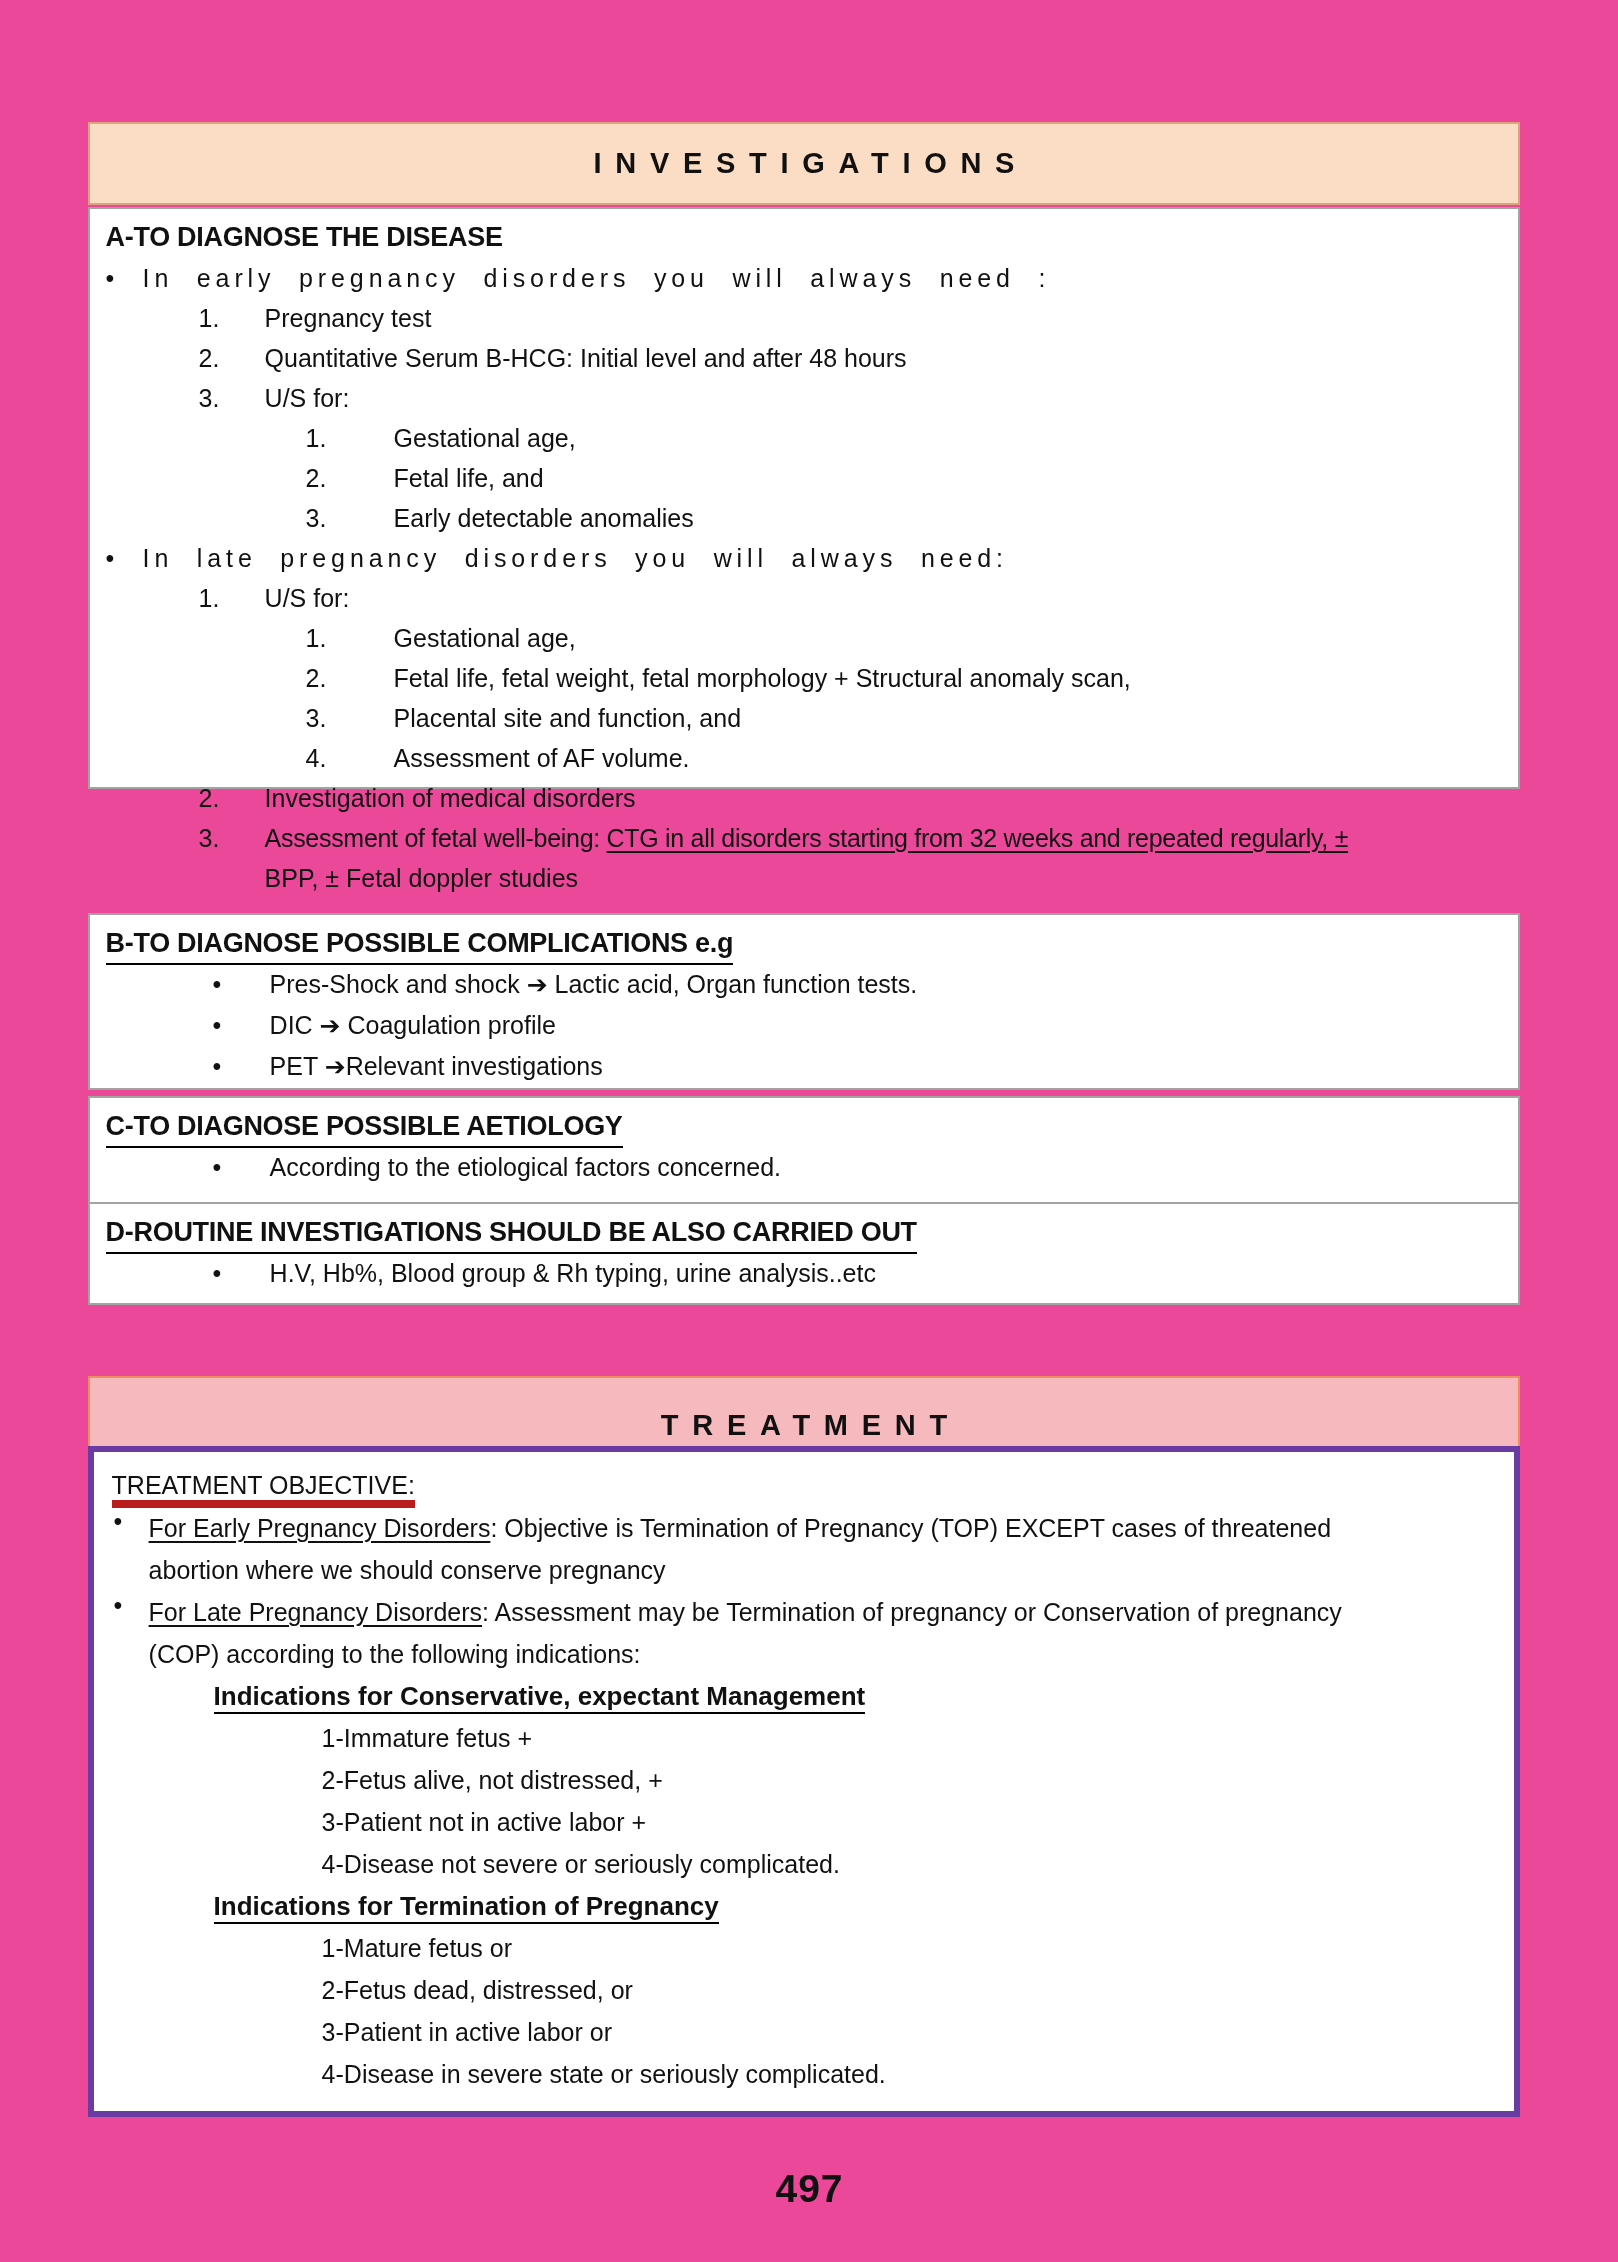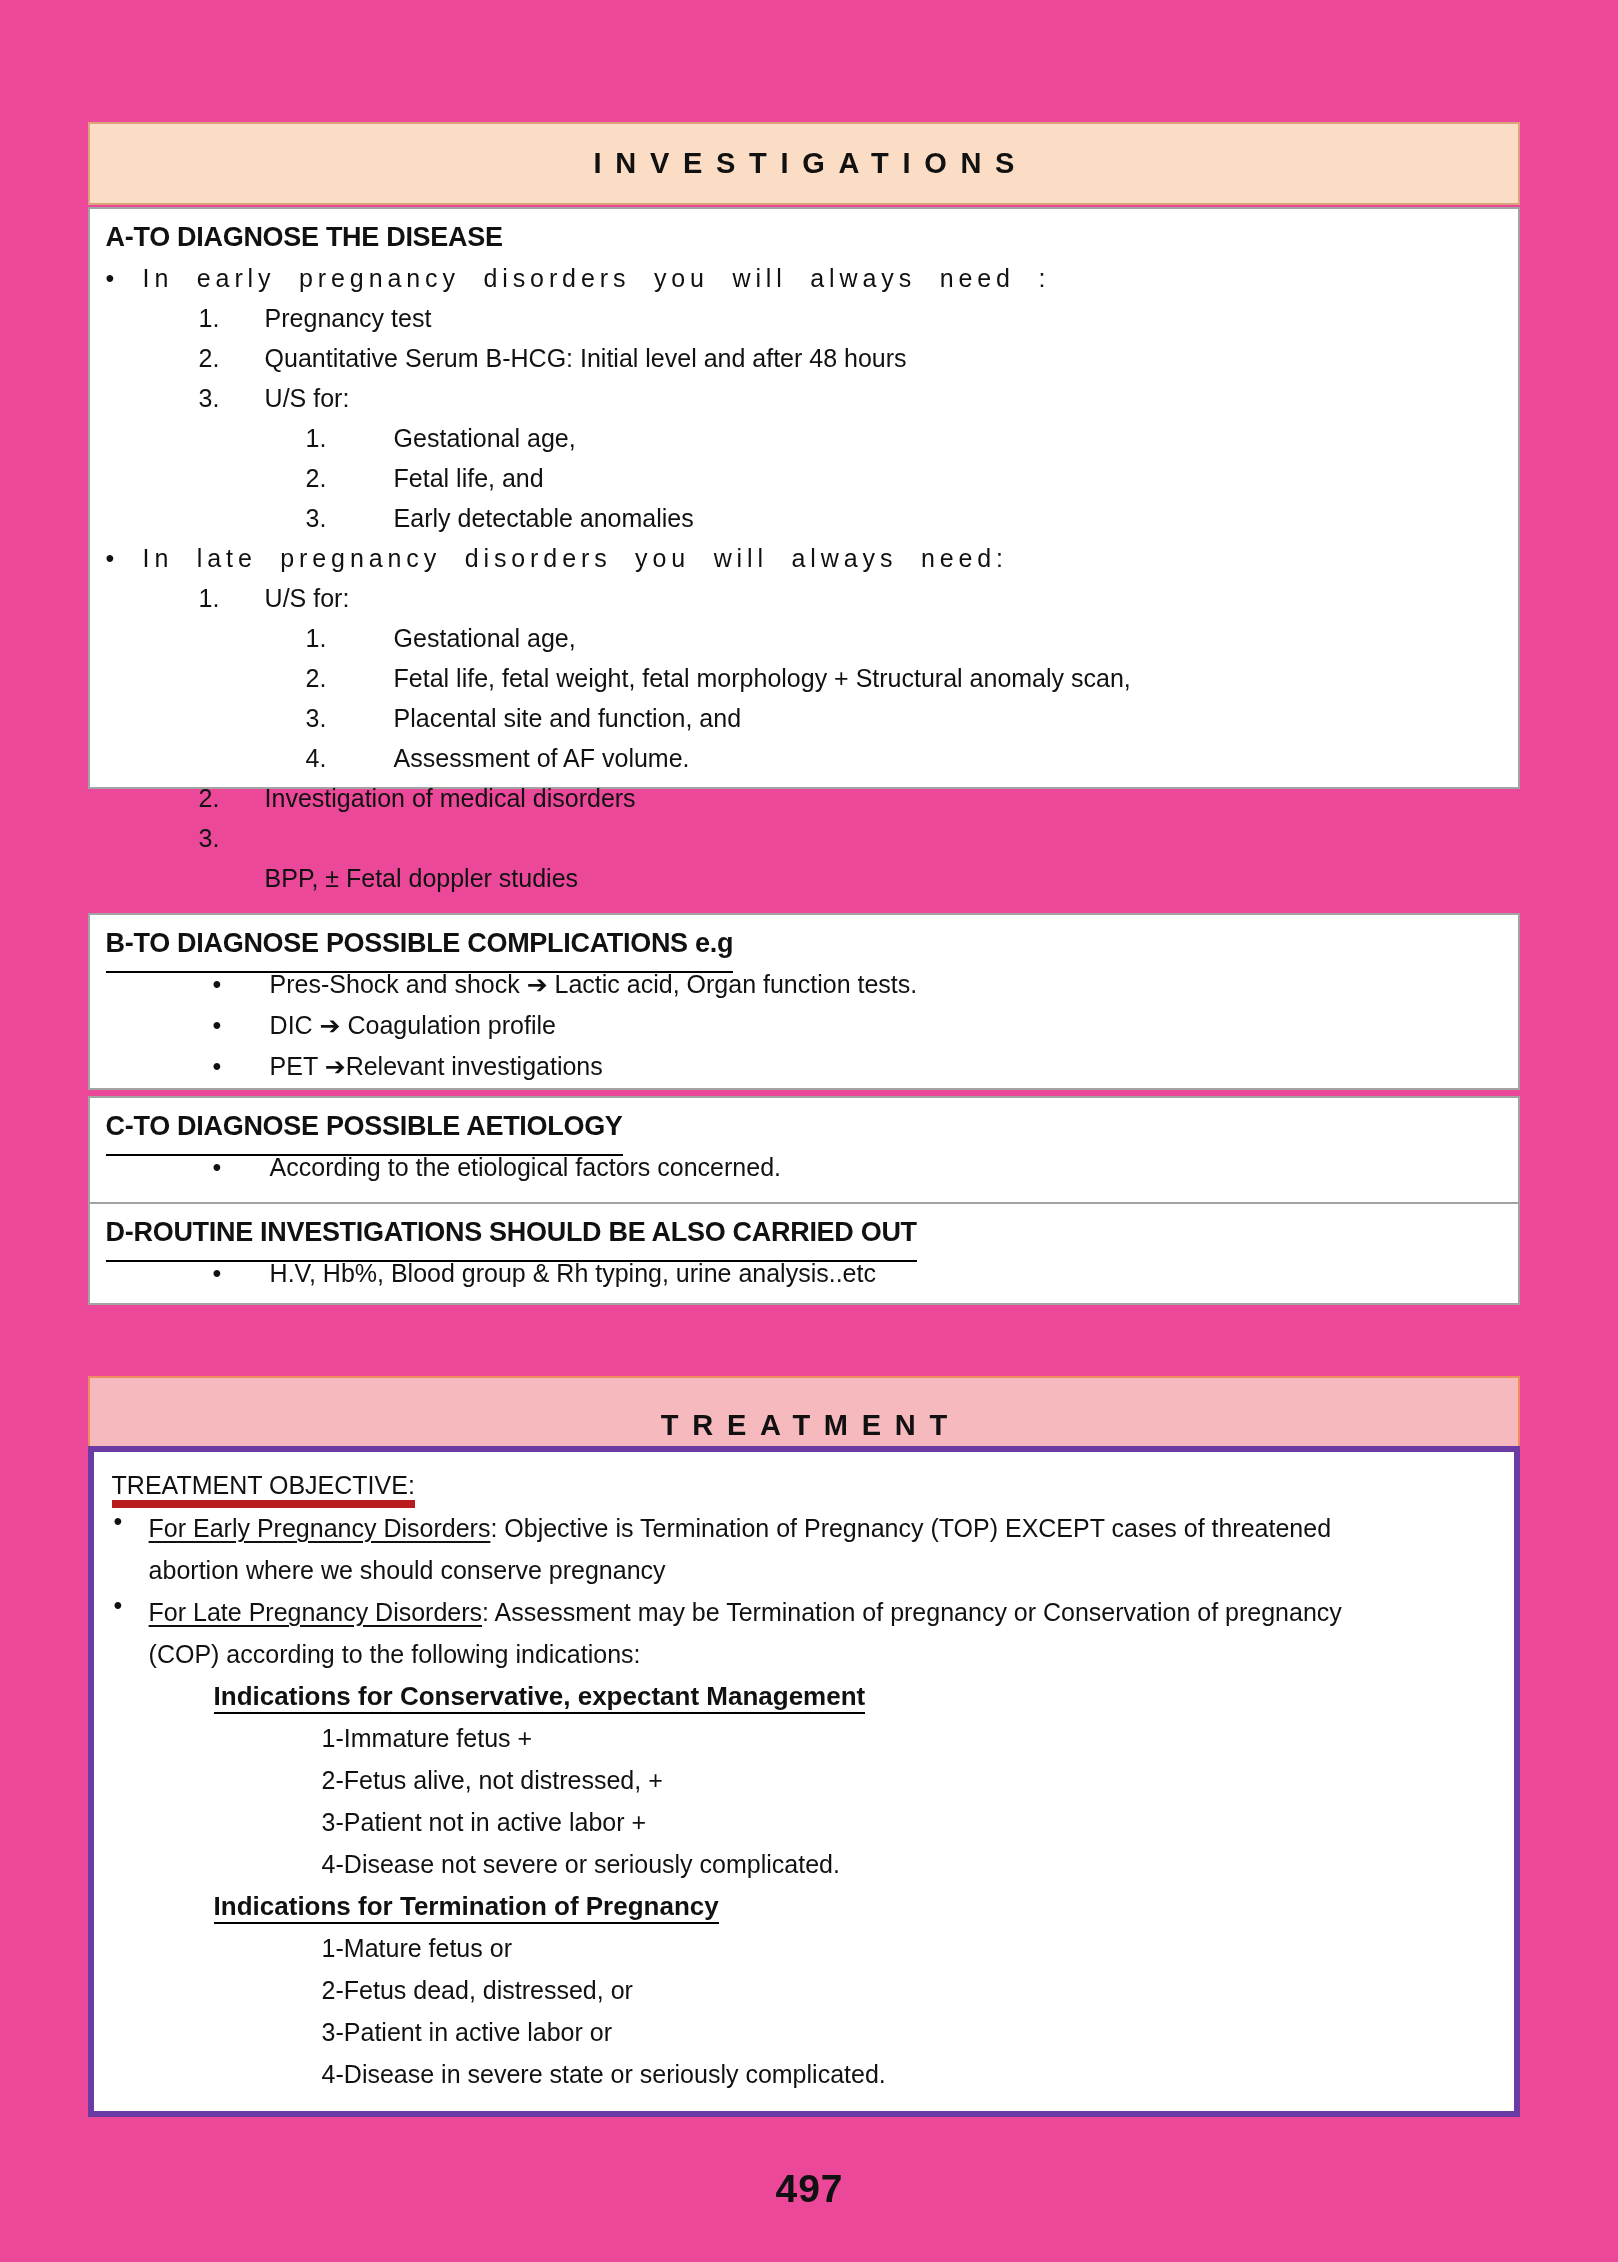--- a/index.html
+++ b/index.html
@@ -21,21 +21,21 @@
     border:2px solid var(--treatment-header-border,#ee8e60); }
   .box { background:#fff; border:2.9px solid var(--section-border,#a3a3a3); padding:7.8px 15.6px; }
   #sec-a { top:207px; height:582px; }
   #sec-b { top:913px; height:177px; }
   #sec-c { top:1096px; height:116px; }
   #sec-d { top:1202px; height:103px; }
   #objective { top:1446px; height:671px;
     border:6.8px solid var(--objective-border,#6a3ca3); padding:11.7px 17.6px; }
 
   .sec-head { font-weight:bold; font-size:27px; letter-spacing:-0.3px; line-height:41px; white-space:nowrap; }
-  .sec-head .u-head { border-bottom:2.9px solid #000; padding-bottom:13px; }
+  .sec-head .u-head { border-bottom:2.9px solid #000; padding-bottom:5px; }
 
   .row { display:flex; line-height:40px; }
   #sec-b .row, #sec-c .row, #sec-d .row { line-height:41px; }
   .num { flex:none; }
   .lvl1 { padding-left:93px; }  .lvl1 .num { width:66px; }
   .lvl2 { padding-left:200px; } .lvl2 .num { width:88px; }
   .intro { display:flex; font-weight:normal; letter-spacing:4.9px; word-spacing:11.7px; line-height:40px; }
   .dot { flex:none; letter-spacing:0; word-spacing:0; width:37px; }
   .dot::before { content:"•"; }
   .blt { padding-left:107px; }
@@ -119,20 +119,21 @@
     <div class="row lvl2">
       <span class="num">4.</span>
       <span class="txt">Assessment of AF volume.</span>
     </div>
     <div class="row lvl1">
       <span class="num">2.</span>
       <span class="txt">Investigation of medical disorders</span>
     </div>
     <div class="row lvl1">
       <span class="num">3.</span>
+      <span class="txt nowrap"><span>Assessment of fetal well-being: </span><span class="u">CTG in all disorders starting from 32 weeks and repeated regularly, ±</span></span>
     </div>
     <div class="row lvl1">
       <span class="num"></span>
       <span class="txt">BPP, ± Fetal doppler studies</span>
     </div>
   </div>
 
   <div class="band box" id="sec-b">
     <div class="sec-head">
       <span class="u-head">B-TO DIAGNOSE POSSIBLE COMPLICATIONS e.g</span>

